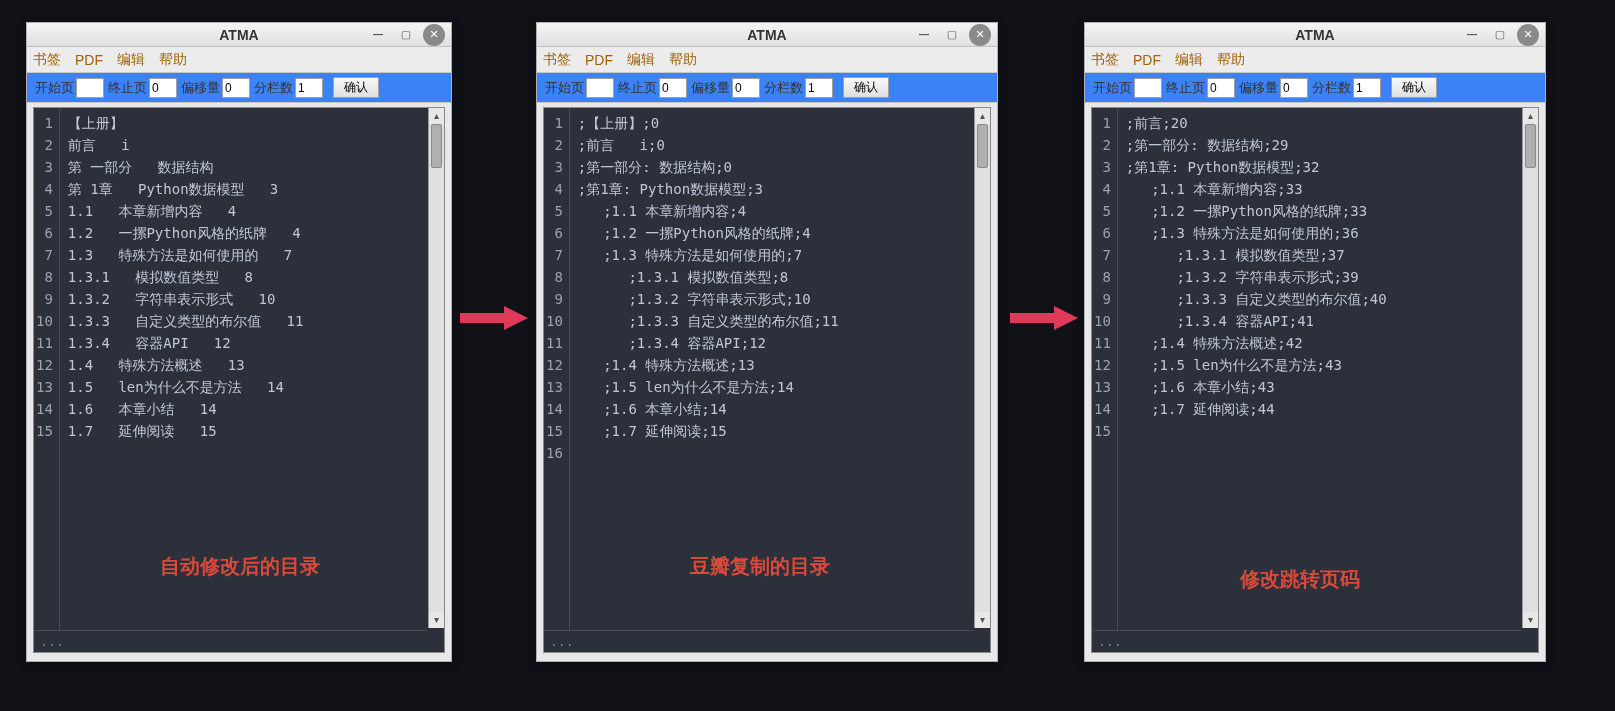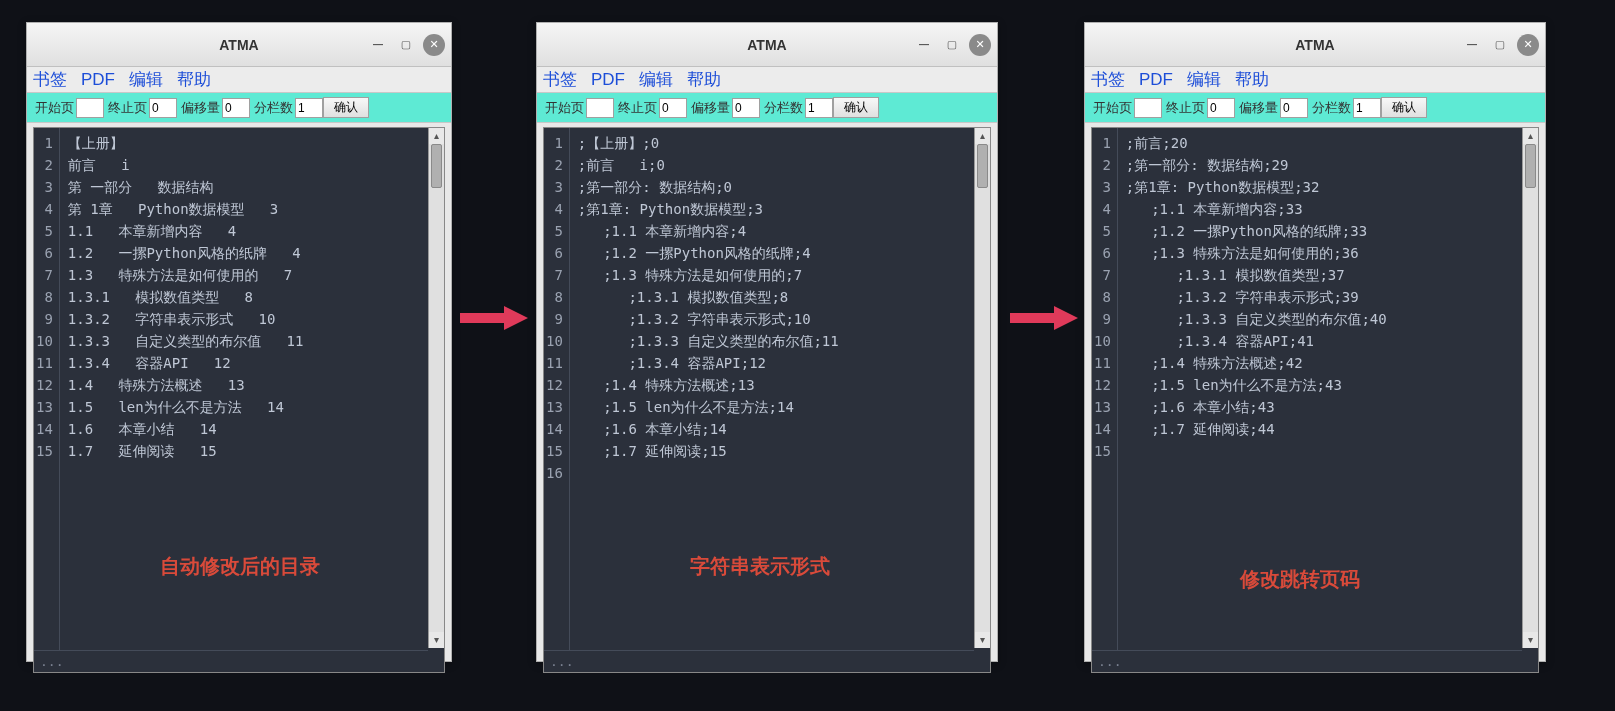--- a/index.html
+++ b/index.html
@@ -11,21 +11,21 @@
   position: relative;
   overflow: hidden;
 }
 .window {
   position: absolute;
   background: #e8e8e8;
   border: 1px solid #b0b0b0;
   box-shadow: 0 2px 8px rgba(0,0,0,0.3);
 }
 .titlebar {
-  height: 44px;
+  height: 24px;
   background: linear-gradient(to bottom, #f5f5f5, #e0e0e0);
   display: flex;
   align-items: center;
   padding: 0 6px;
   border-bottom: 1px solid #c0c0c0;
 }
 .titlebar-spacer { flex: 1; }
 .titlebar-title {
   position: absolute;
   left: 0; right: 0;
@@ -55,46 +55,46 @@
   color: #fff;
 }
 .btn-close::before { content: "✕"; font-size:11px; }
 .menubar {
   height: 26px;
   background: #ececec;
   display: flex;
   align-items: center;
   padding: 0 6px;
   border-bottom: 1px solid #c8c8c8;
-  font-size: 17px;
-  color: #1d4ed8;
+  font-size: 14px;
+  color: #a16207;
 }
 .menubar span { margin-right: 14px; cursor: pointer; }
 .toolbar {
   height: 30px;
-  background: #5eead4;
+  background: #3b82f6;
   display: flex;
   align-items: center;
   padding: 0 4px;
   border-bottom: 1px solid #c8c8c8;
   font-size: 13px;
   color: #333;
 }
 .toolbar-label { margin: 0 2px 0 4px; }
 .toolbar-input {
   width: 28px;
   height: 20px;
   border: 1px solid #a0a0a0;
   background: #fff;
   font-size: 12px;
   padding: 0 2px;
   text-align: left;
 }
 .toolbar-btn {
-  margin-left: 0;
+  margin-left: 10px;
   padding: 1px 10px;
   border: 1px solid #a0a0a0;
   background: linear-gradient(to bottom,#f8f8f8,#e0e0e0);
   font-size: 12px;
   cursor: pointer;
 }
 .editor-area {
   position: relative;
   background: #2b303b;
   border: 1px solid #888;
@@ -293,21 +293,21 @@
         <div class="code"><span class="code-line">;【上册】;0</span><span class="code-line">;前言   i;0</span><span class="code-line">;第一部分: 数据结构;0</span><span class="code-line">;第1章: Python数据模型;3</span><span class="code-line">   ;1.1 本章新增内容;4</span><span class="code-line">   ;1.2 一摞Python风格的纸牌;4</span><span class="code-line">   ;1.3 特殊方法是如何使用的;7</span><span class="code-line">      ;1.3.1 模拟数值类型;8</span><span class="code-line">      ;1.3.2 字符串表示形式;10</span><span class="code-line">      ;1.3.3 自定义类型的布尔值;11</span><span class="code-line">      ;1.3.4 容器API;12</span><span class="code-line">   ;1.4 特殊方法概述;13</span><span class="code-line">   ;1.5 len为什么不是方法;14</span><span class="code-line">   ;1.6 本章小结;14</span><span class="code-line">   ;1.7 延伸阅读;15</span><span class="code-line"></span></div>
       </div>
       <div class="vscroll">
         <div class="arrow" style="top: 0px;">▴</div>
         <div class="vscroll-thumb" style="top: 16px; height: 44px;"></div>
         <div class="arrow" style="bottom: 0px;">▾</div>
       </div>
       <div class="statusbar">...</div>
     </div>
   </div>
-<div class="caption" style="left: 650px; top: 553px;">字符串表示形式</div>
+<div class="caption" style="left: 650px; top: 553px;">豆瓣复制的目录</div>
 <div class="window" style="left: 1084px; top: 22px; width: 462px; height: 640px;">
     <div class="titlebar">
       <div class="titlebar-title">ATMA</div>
       <div class="titlebar-spacer"></div>
       <div class="title-btn btn-min"></div>
       <div class="title-btn btn-max"></div>
       <div class="title-btn btn-close"></div>
     </div>
     <div class="menubar">
       <span>书签</span>

